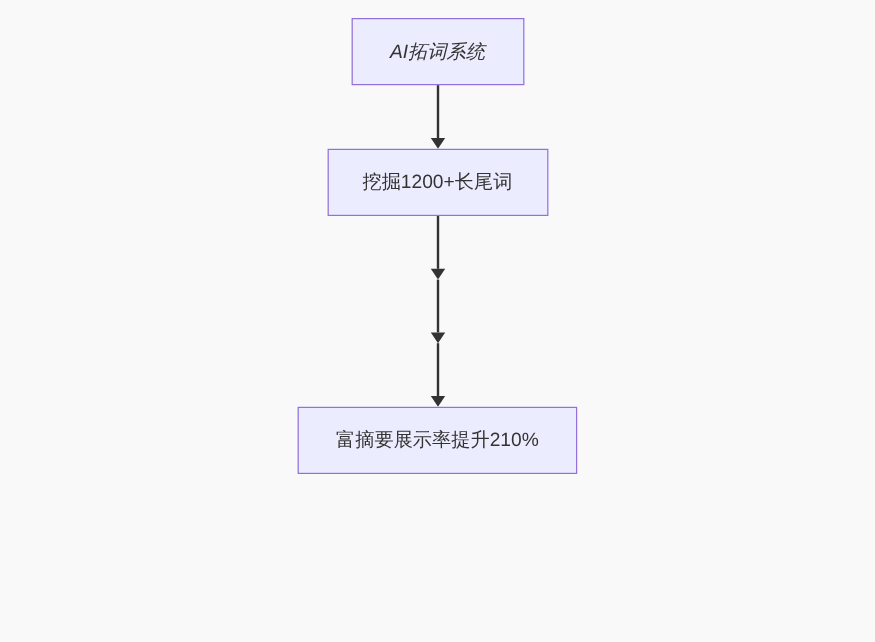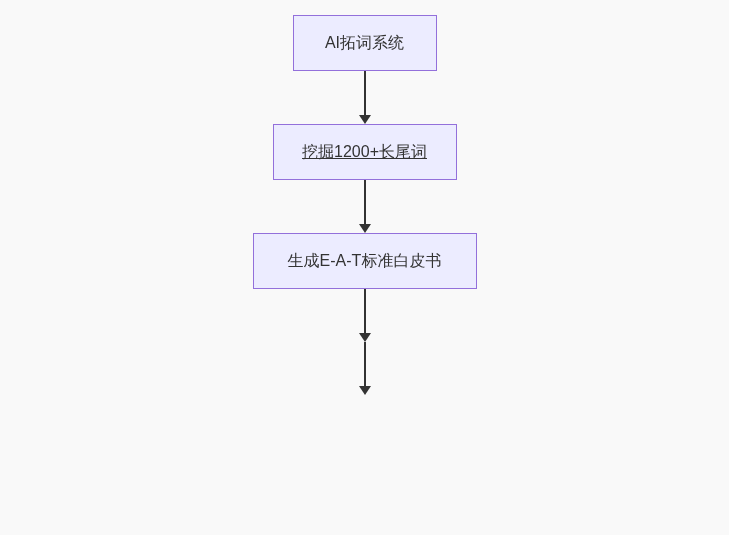--- a/index.html
+++ b/index.html
@@ -25,22 +25,22 @@
     height:56px;
     padding:0 26px;
     display:flex;align-items:center;justify-content:center;
     background:var(--node-fill);
     border:1px solid var(--node-border);
     color:var(--node-text);
     font-size:16px;
     white-space:nowrap;
     flex:0 0 auto;
   }
-  .node.n1{min-width:144px;}
-  .node.n2{min-width:184px;text-decoration:underline;}
+  .node.n1{min-width:144px;font-style:italic;}
+  .node.n2{min-width:184px;}
   .node.n3{min-width:224px;}
   .node.n4{min-width:220px;}
   .node.n5{min-width:233px;}
   .edge{
     height:53px;width:14px;
     display:flex;flex-direction:column;align-items:center;
     flex:0 0 auto;
   }
   .edge .line{
     width:2px;flex:1 1 auto;
@@ -65,27 +65,27 @@
     <span class="arrowhead"></span>
   </div>
 
   <div class="node n2">挖掘1200+长尾词</div>
 
   <div class="edge">
     <span class="line"></span>
     <span class="arrowhead"></span>
   </div>
 
-  <div class="node n3">生成E-A-T标准白皮书</div>
 
   <div class="edge">
     <span class="line"></span>
     <span class="arrowhead"></span>
   </div>
 
 
   <div class="edge">
     <span class="line"></span>
     <span class="arrowhead"></span>
   </div>
 
+  <div class="node n5">富摘要展示率提升210%</div>
 
 </div>
 
 </body></html>

